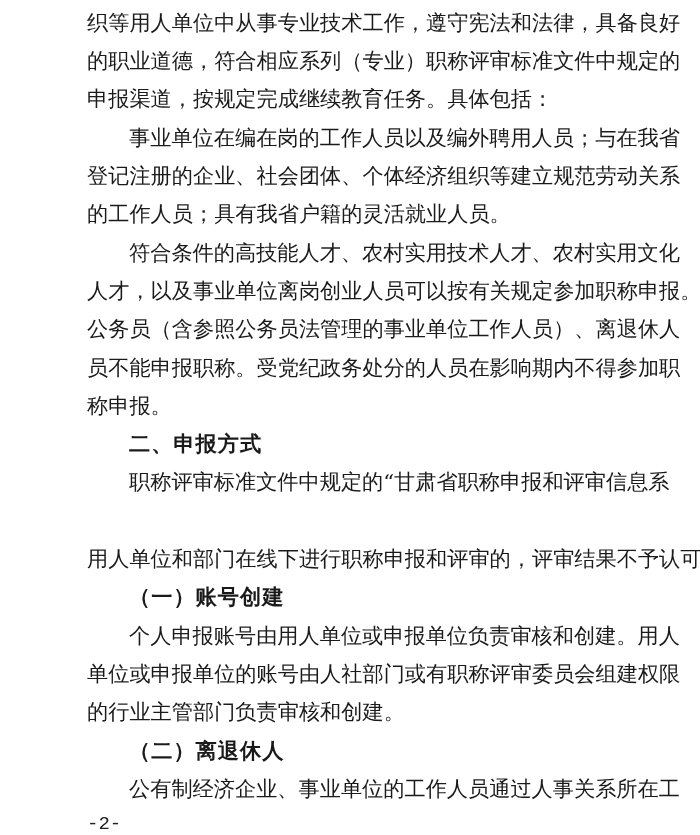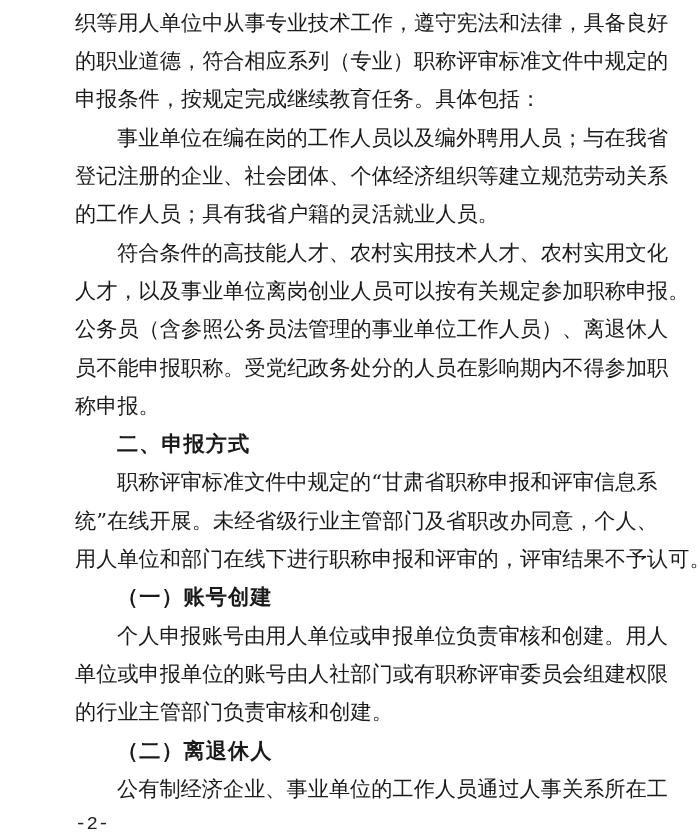--- a/index.html
+++ b/index.html
@@ -4,21 +4,21 @@
   <style>
     html, body { margin: 0; padding: 0; }
     body {
       width: 700px; height: 835px; overflow: hidden;
       background: #ffffff;
       position: relative;
       font-family: "DejaVu Serif", "Liberation Serif", serif;
       color: #1a1a1a;
     }
     .page {
-      position: absolute; left: 0; top: 0; width: 680px; height: 835px;
+      position: absolute; left: 12px; top: 0; width: 680px; height: 835px;
     }
     .line {
       position: absolute;
       left: 75px;
       width: 560px;
       height: 30px;
       line-height: 30px;
       font-size: 21.2px;
       white-space: nowrap;
       text-align: justify;
@@ -48,32 +48,31 @@
       line-height: 24px;
       color: #222;
     }
   </style>
 </head>
 <body>
 
 <div class="page">
   <div class="line" style="top:8px">织等用人单位中从事专业技术工作，遵守宪法和法律，具备良好</div>
   <div class="line" style="top:46px">的职业道德，符合相应系列（专业）职称评审标准文件中规定的</div>
-  <div class="line last" style="top:84px">申报条件，按规定完成继续教育任务。具体包括：</div>
+  <div class="line last" style="top:84px">申报渠道，按规定完成继续教育任务。具体包括：</div>
   <div class="line indent" style="top:123px">事业单位在编在岗的工作人员以及编外聘用人员；与在我省</div>
   <div class="line" style="top:161px">登记注册的企业、社会团体、个体经济组织等建立规范劳动关系</div>
   <div class="line last" style="top:199px">的工作人员；具有我省户籍的灵活就业人员。</div>
   <div class="line indent" style="top:238px">符合条件的高技能人才、农村实用技术人才、农村实用文化</div>
   <div class="line" style="top:276px">人才，以及事业单位离岗创业人员可以按有关规定参加职称申报。</div>
   <div class="line" style="top:353px">员不能申报职称。受党纪政务处分的人员在影响期内不得参加职</div>
   <div class="line" style="top:314px">公务员（含参照公务员法管理的事业单位工作人员）、离退休人</div>
   <div class="line last" style="top:391px">称申报。</div>
   <div class="line heading" style="top:429px">二、申报方式</div>
   <div class="line indent" style="top:467px">职称评审标准文件中规定的“甘肃省职称申报和评审信息系</div>
-  <div class="line" style="top:506px">统”在线开展。未经省级行业主管部门及省职改办同意，个人、</div>
   <div class="line" style="top:544px">用人单位和部门在线下进行职称申报和评审的，评审结果不予认可。</div>
   <div class="line subheading" style="top:582px">（一）账号创建</div>
   <div class="line indent" style="top:621px">个人申报账号由用人单位或申报单位负责审核和创建。用人</div>
   <div class="line" style="top:659px">单位或申报单位的账号由人社部门或有职称评审委员会组建权限</div>
   <div class="line last" style="top:697px">的行业主管部门负责审核和创建。</div>
   <div class="line subheading" style="top:736px">（二）离退休人</div>
   <div class="line indent" style="top:774px">公有制经济企业、事业单位的工作人员通过人事关系所在工</div>
   <div class="page-number">-2-</div>
 </div>
 

